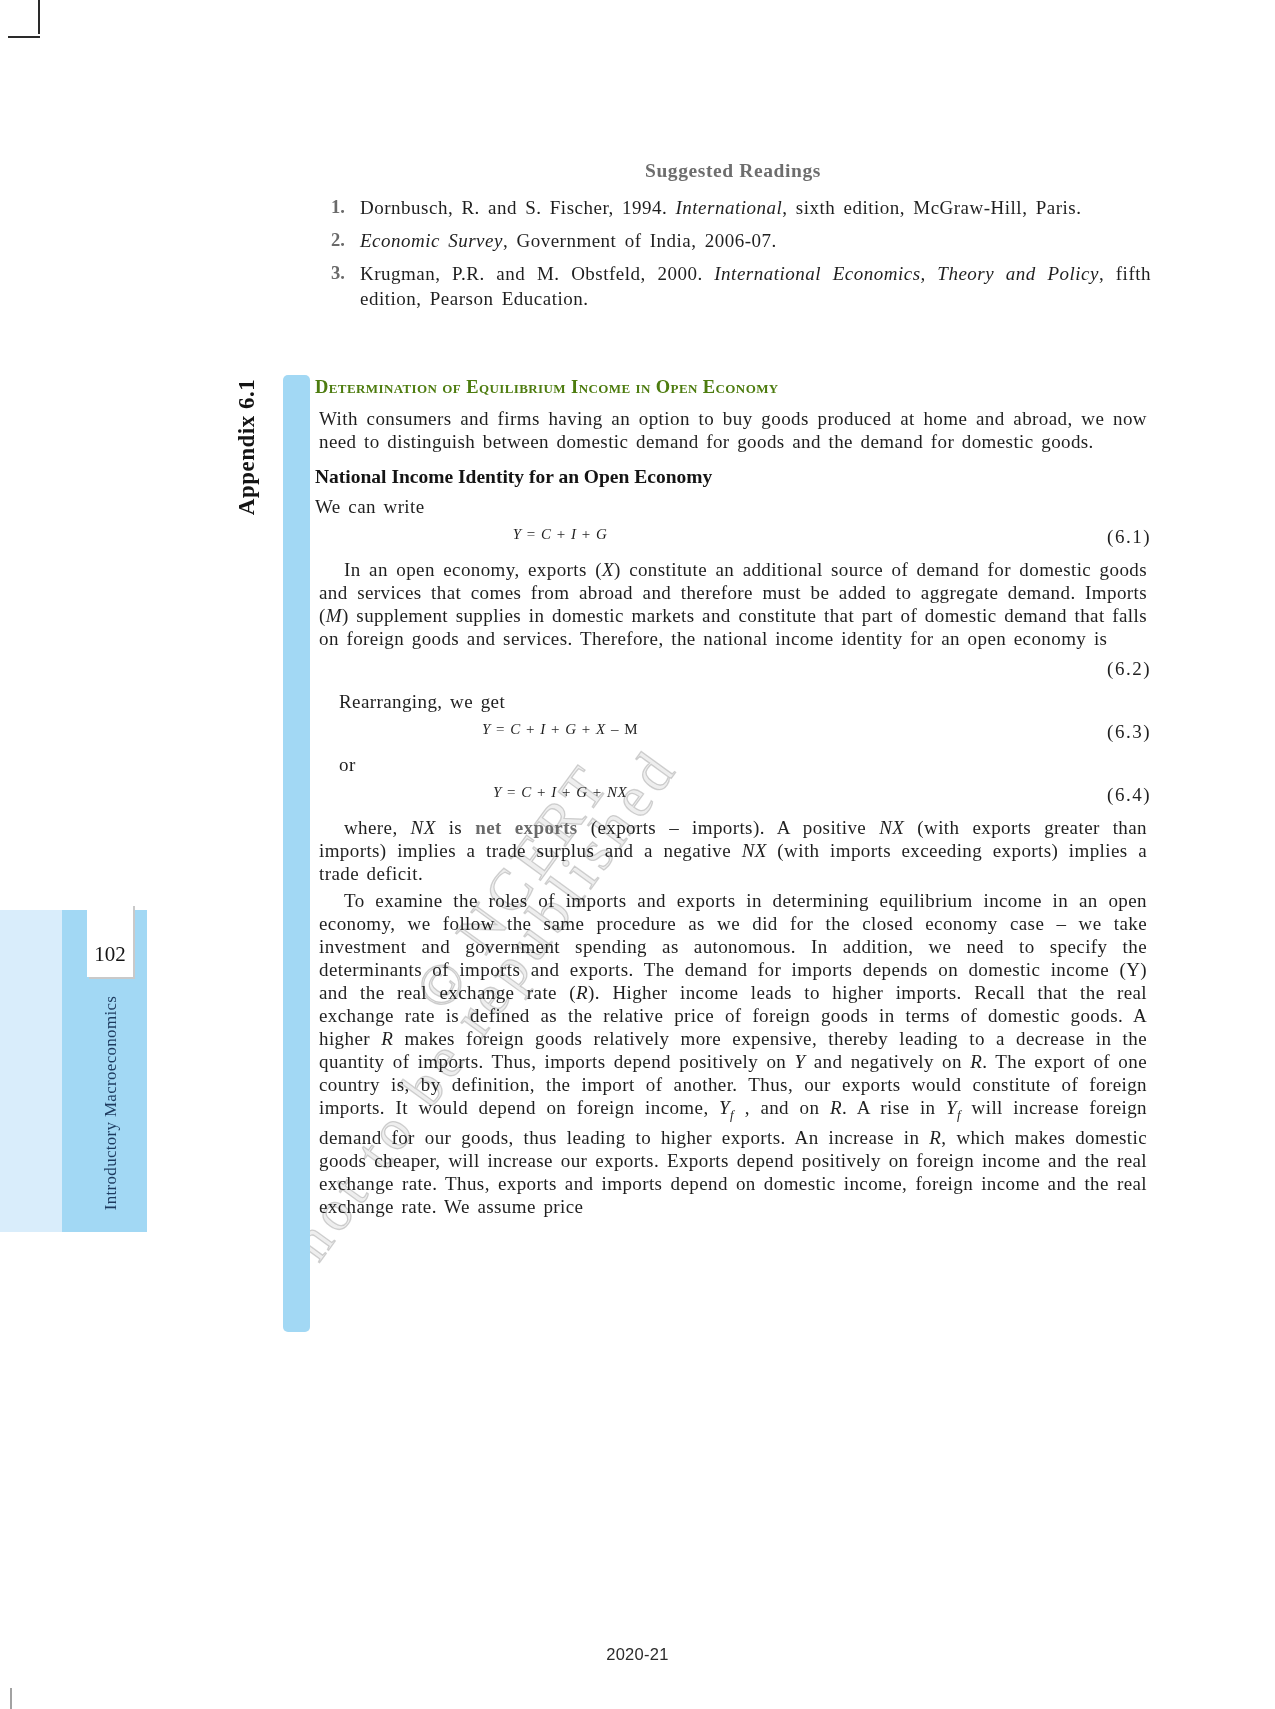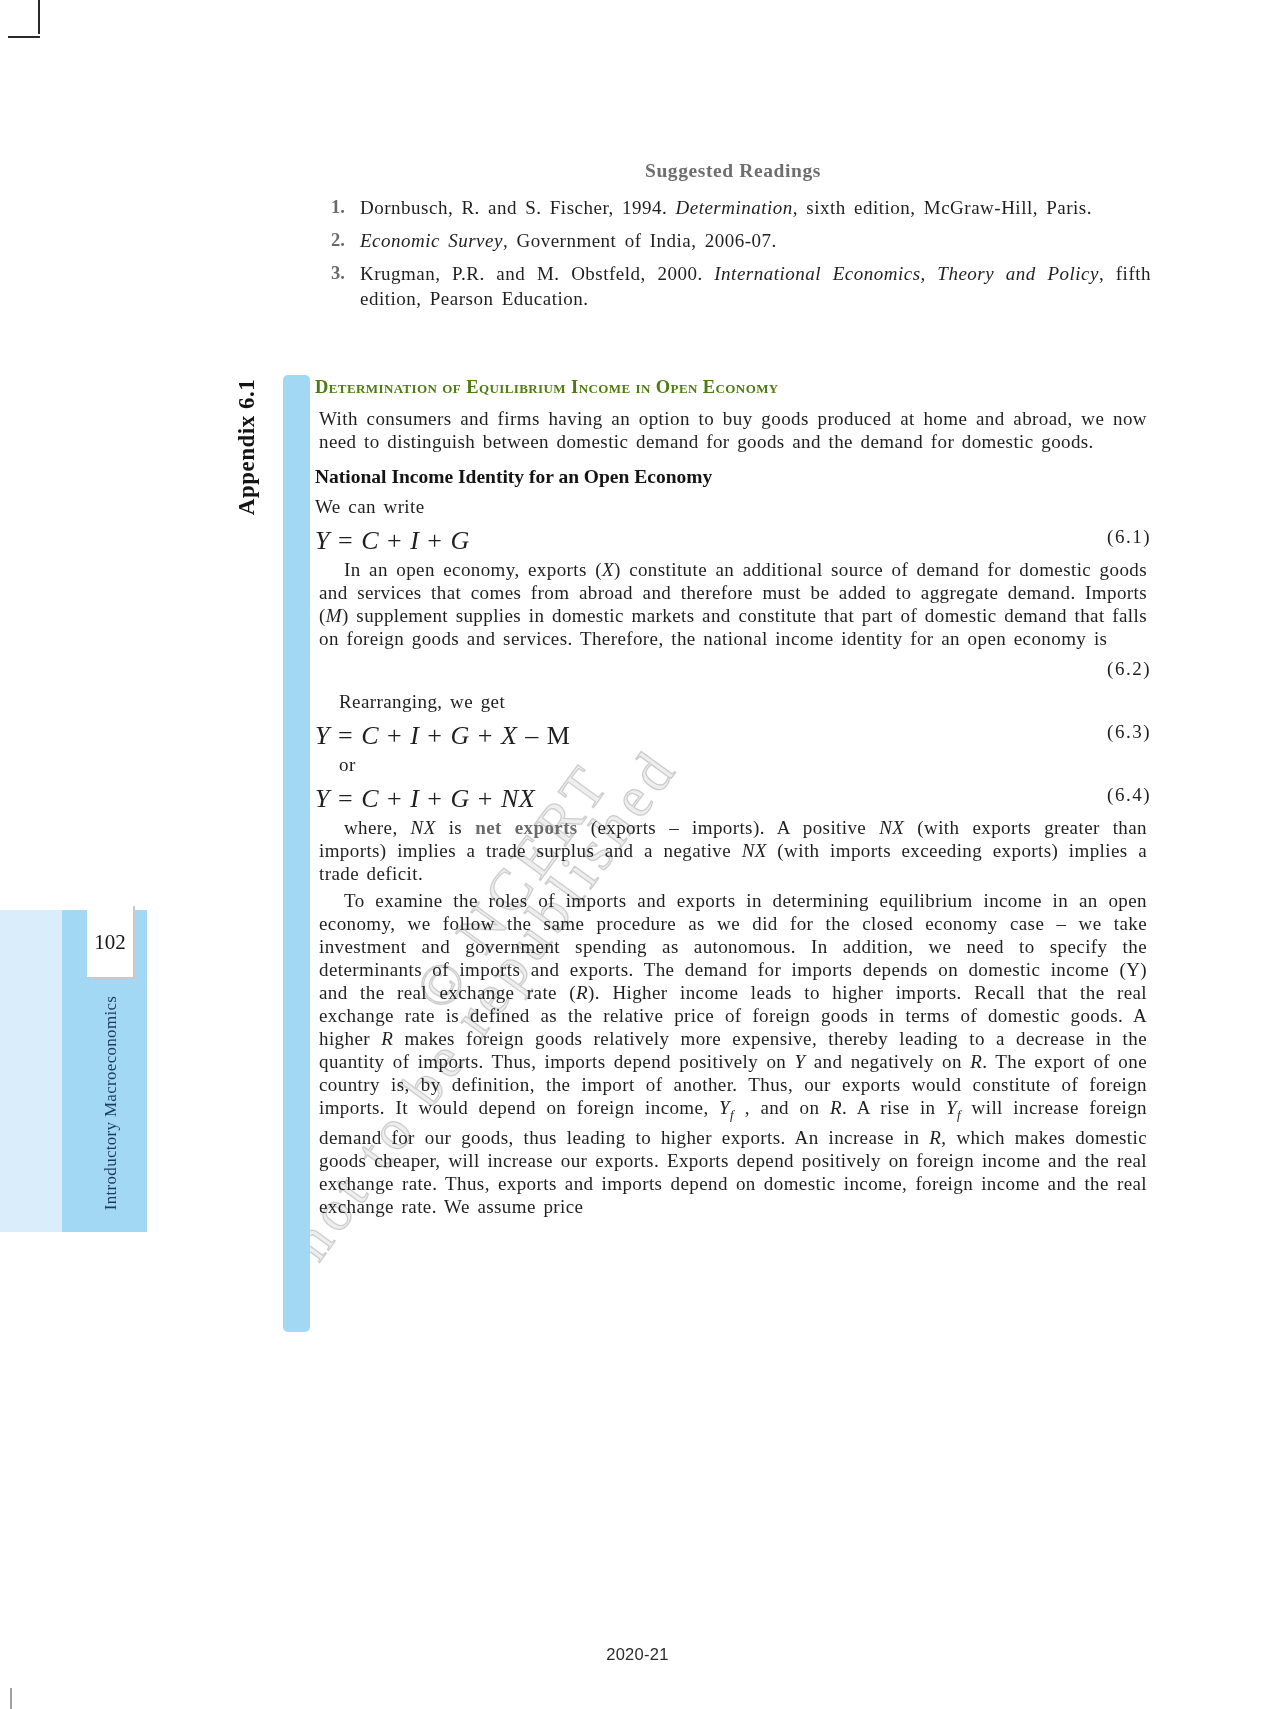--- a/index.html
+++ b/index.html
@@ -60,35 +60,35 @@
   }
   .para.indent{text-indent:25px;}
   .para.jlast{text-align-last:justify;}
   .plain-line{font-size:19px;line-height:23px;letter-spacing:.4px;word-spacing:2.5px;}
   .plain-line.ind{padding-left:24px;}
   .hl{font-weight:bold;color:#6a6a6a;}
   sub{font-size:13px;}
 
   .eq-row{position:relative;height:24px;margin:8px 0;}
   .eq{
-    position:absolute;left:0;top:0;width:490px;
-    font-size:26px;letter-spacing:.5px;word-spacing:1px;
+    position:absolute;left:0;top:0;width:490px;text-align:center;
+    font-size:15px;letter-spacing:.5px;word-spacing:1px;
   }
   .eq-num{
     position:absolute;right:0;top:0;font-size:19px;letter-spacing:1.5px;text-align:right;
   }
 
   
   .panel-light{position:absolute;left:0;top:910px;width:62px;height:322px;background:#d9edfb;}
   .panel-blue{position:absolute;left:62px;top:910px;width:85px;height:322px;background:#a2d8f4;}
   .pagenum-box{
     position:absolute;left:87px;top:904px;width:46px;height:73px;
     background:#ffffff;box-shadow:2px 2px 0 #c9c9c9;
     display:flex;align-items:flex-end;justify-content:center;
-    padding-bottom:22px;box-sizing:border-box;
+    padding-bottom:10px;box-sizing:border-box;
     font-size:21px;color:#141414;
   }
   .book-title-vert{
     position:absolute;left:-4px;top:1092px;width:230px;height:22px;
     transform:rotate(-90deg);
     font-size:17px;color:#1d3a5e;text-align:center;line-height:22px;
     letter-spacing:.3px;
   }
 
   
@@ -118,21 +118,21 @@
   <div class="mark mark-h"></div>
   <div class="mark mark-bl"></div>
 
   <div class="watermark wm1">© NCERT</div>
   <div class="watermark wm2">not to be republished</div>
 
   <div class="readings">
     <div class="readings-heading">Suggested Readings</div>
     <div class="reading-item">
       <div class="reading-num">1.</div>
-      <div class="reading-text">Dornbusch, R. and S. Fischer, 1994. <i>Determination</i>, sixth edition, McGraw-Hill, Paris.</div>
+      <div class="reading-text">Dornbusch, R. and S. Fischer, 1994. <i>International</i>, sixth edition, McGraw-Hill, Paris.</div>
     </div>
     <div class="reading-item">
       <div class="reading-num">2.</div>
       <div class="reading-text"><i>Economic Survey</i>, Government of India, 2006-07.</div>
     </div>
     <div class="reading-item">
       <div class="reading-num">3.</div>
       <div class="reading-text">Krugman, P.R. and M. Obstfeld, 2000. <i>International Economics, Theory and Policy</i>, fifth edition, Pearson Education.</div>
     </div>
   </div>

